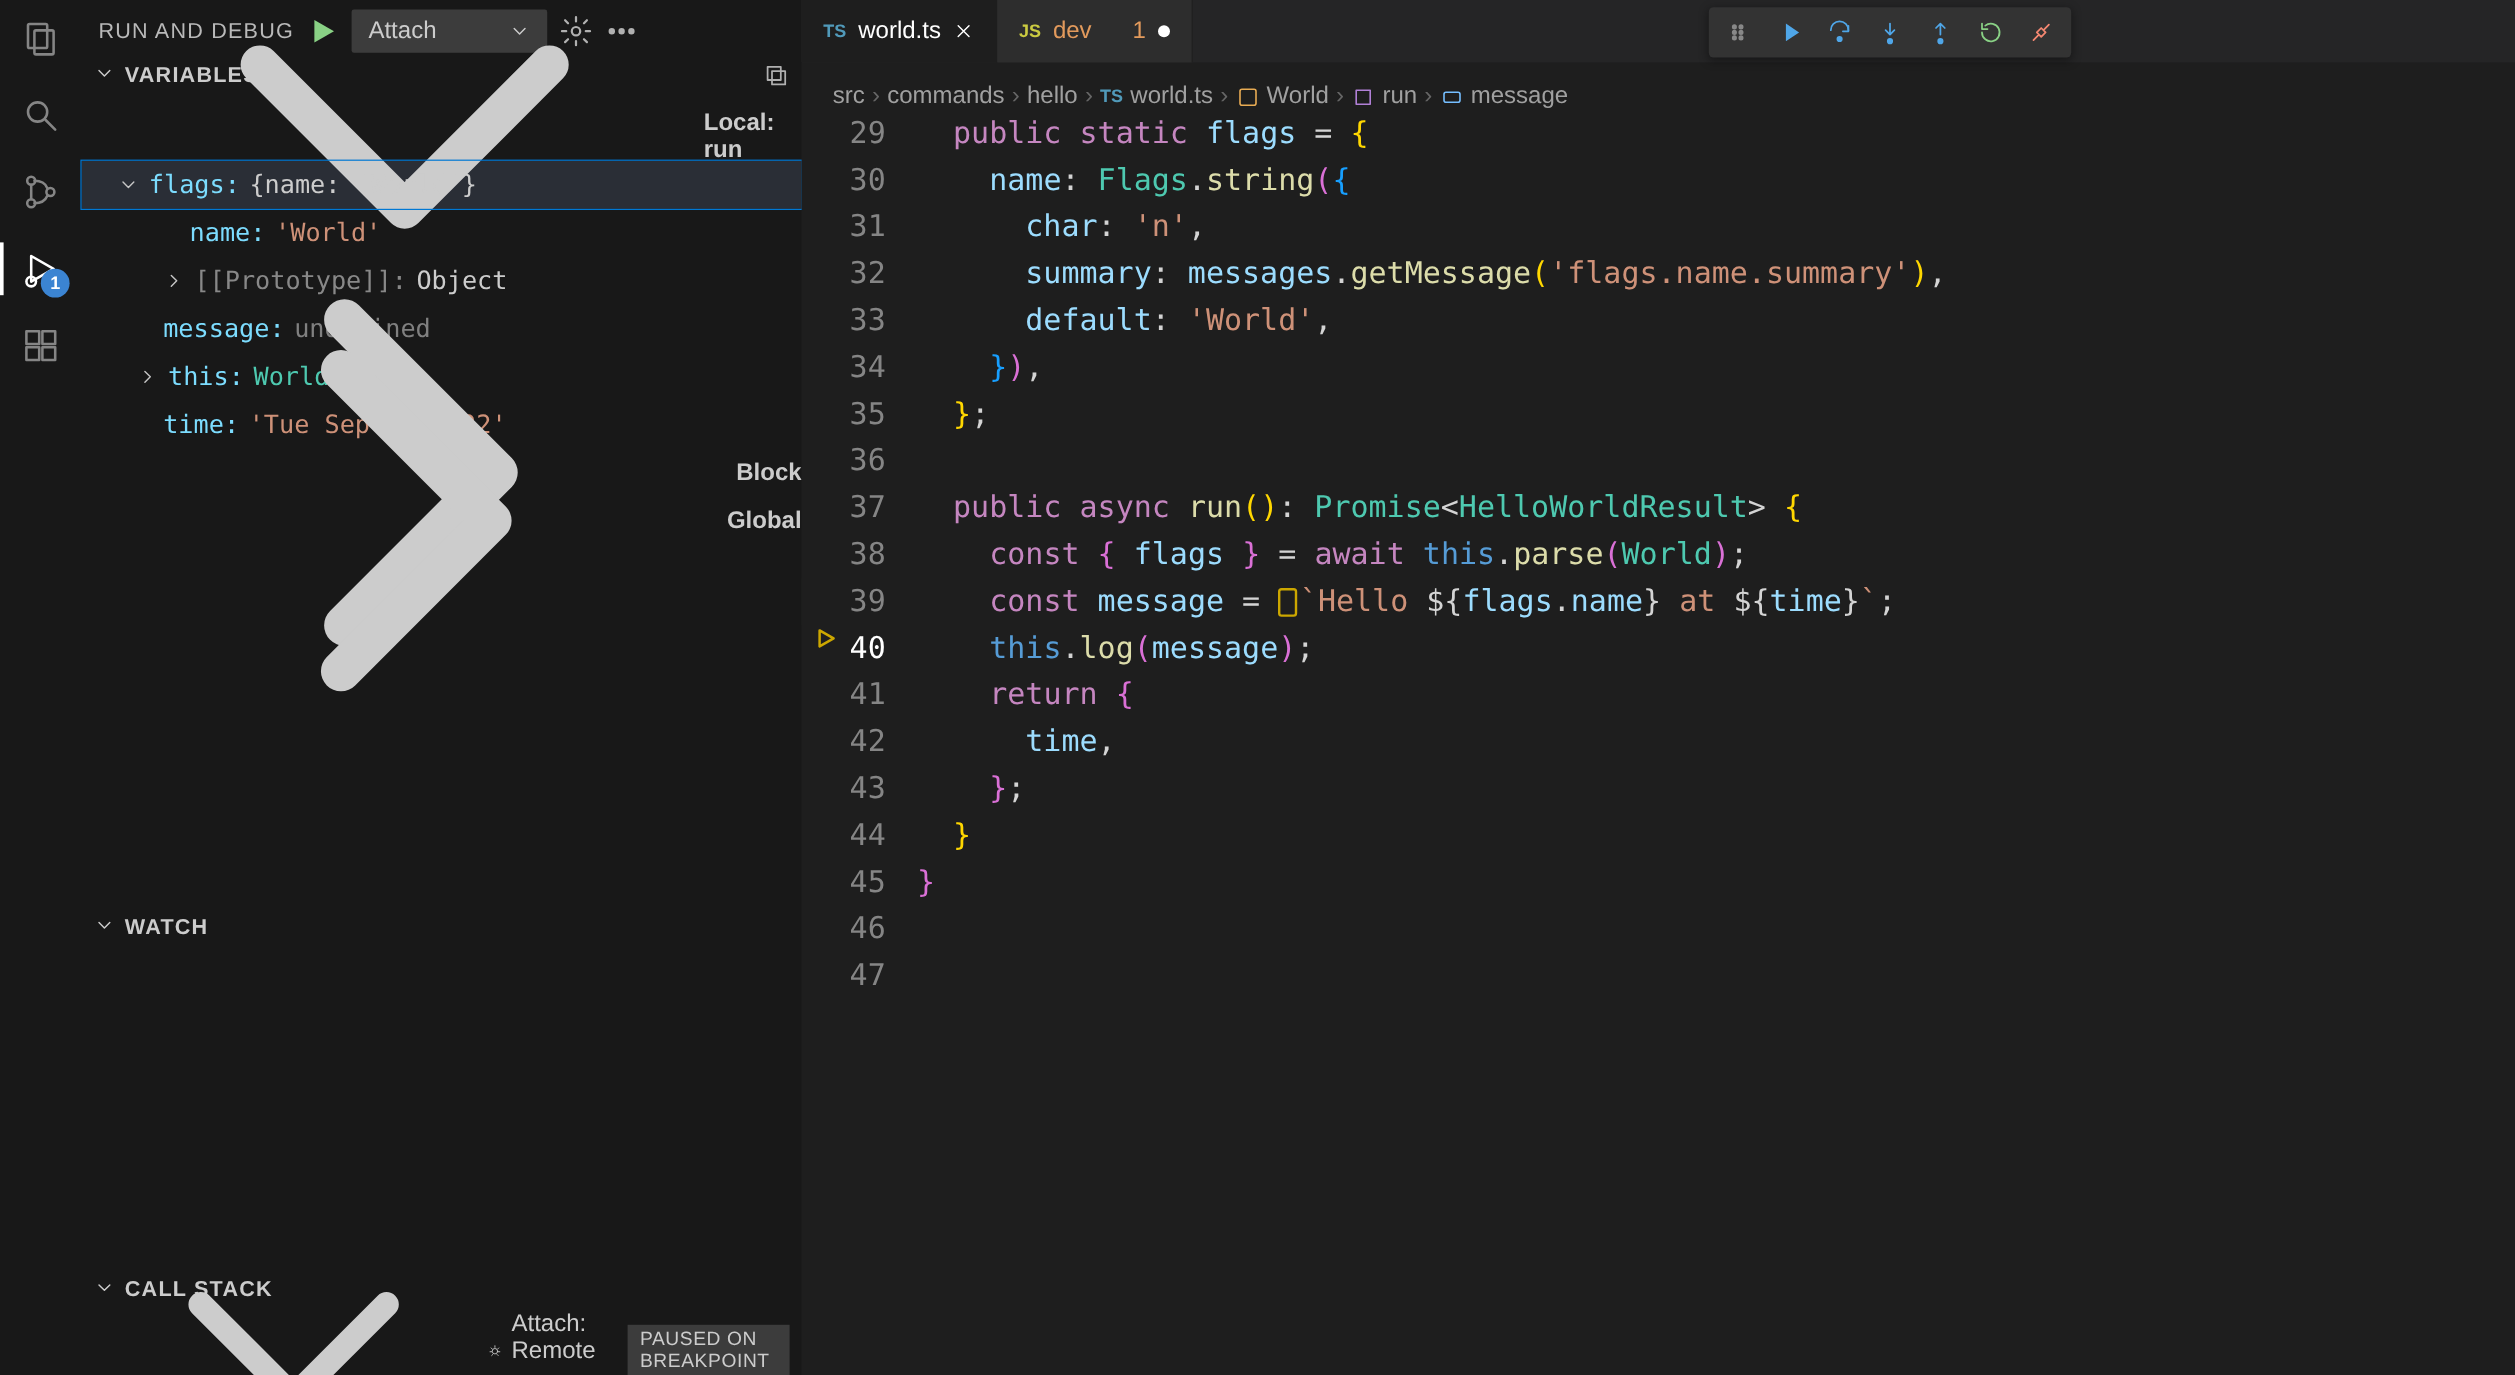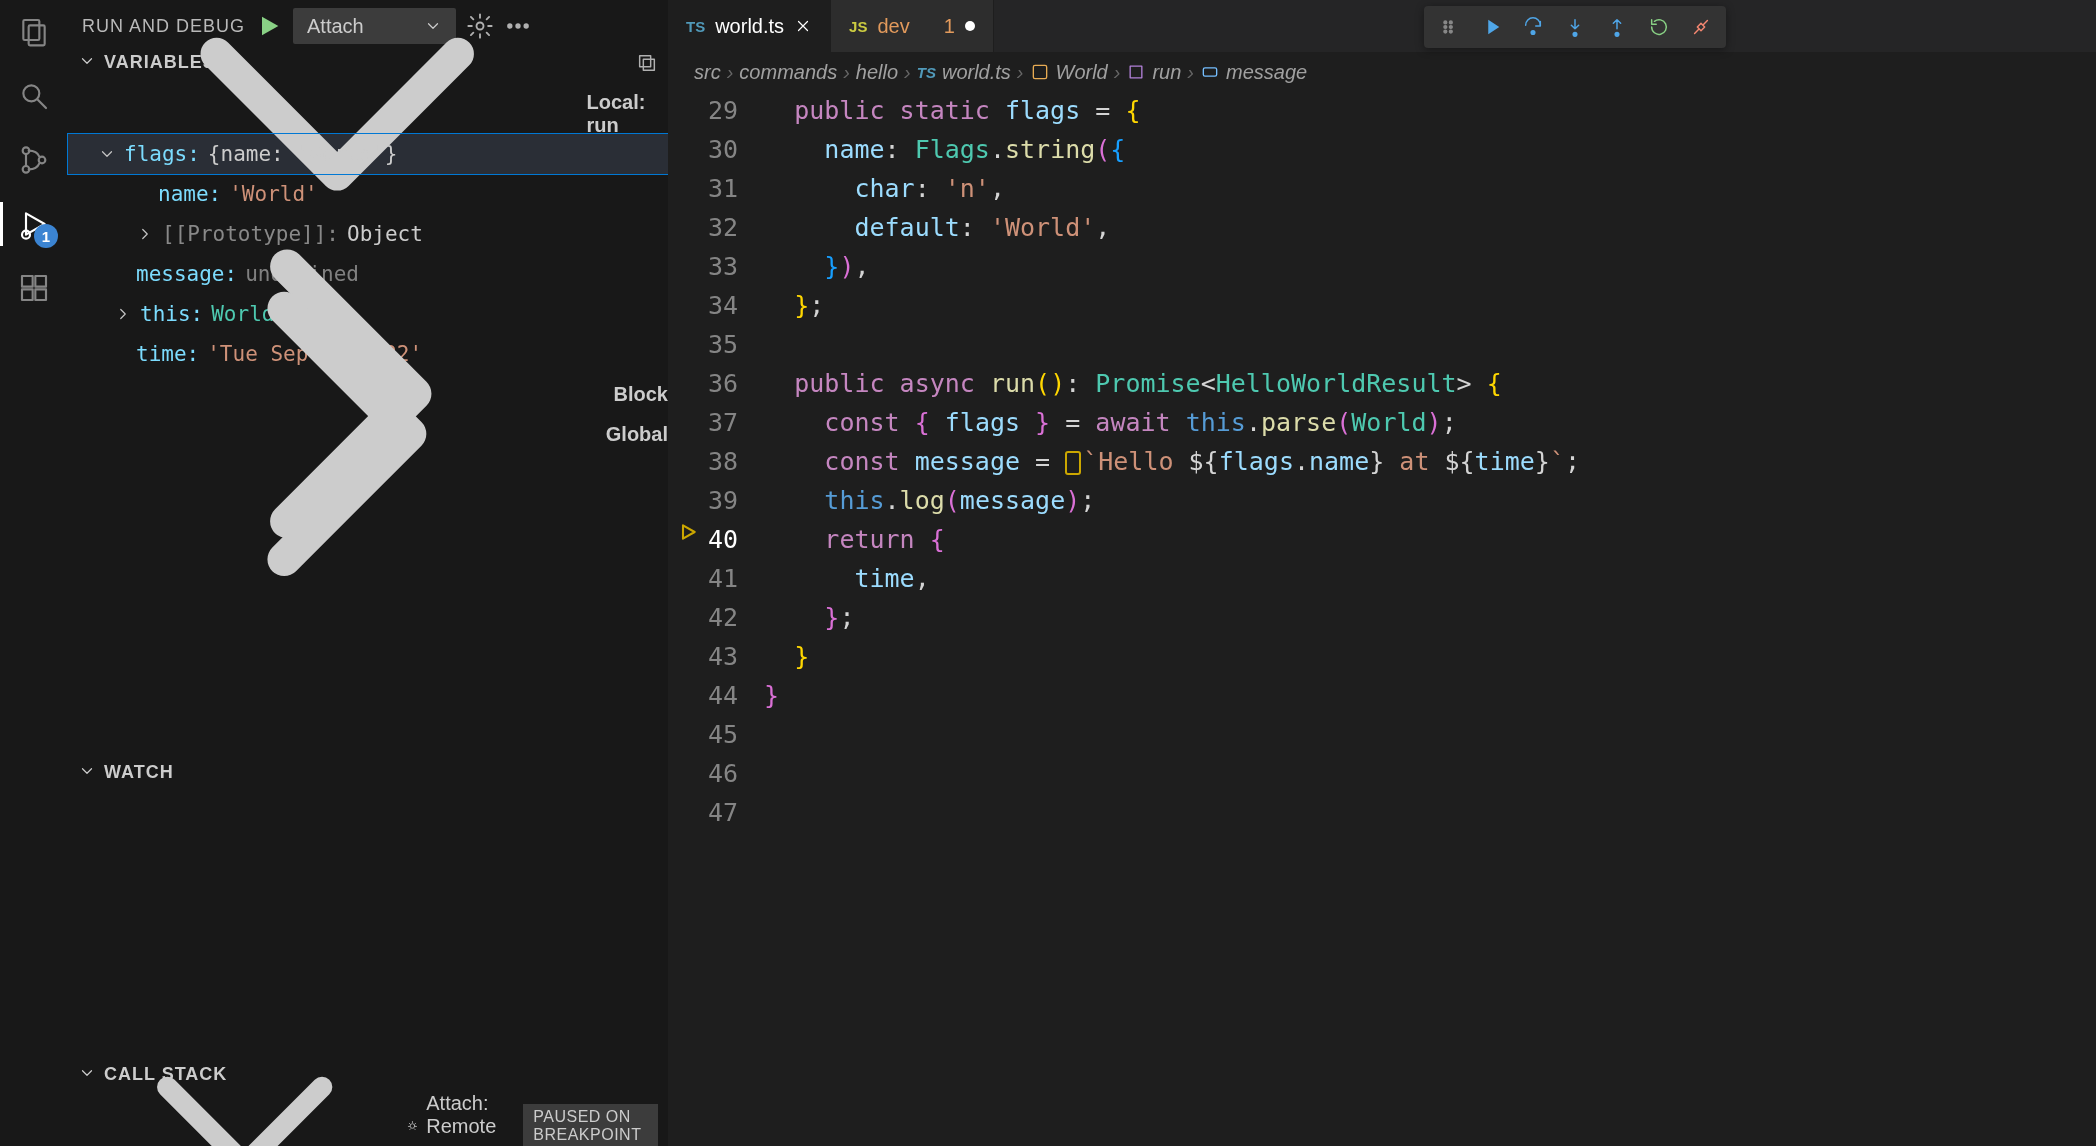--- a/index.html
+++ b/index.html
@@ -191,26 +191,25 @@
 }
 .debug-toolbar .grip { color:#888; cursor:grab; }
 .debug-toolbar .dbg { width:22px; height:22px; }
 .dbg.continue { color:#4fa6e8; }
 .dbg.step { color:#4fa6e8; }
 .dbg.restart { color:#89d185; }
 .dbg.disconnect { color:#f48771; }
 
 .breadcrumb {
   height: 40px;
-  display: flex; align-items: center;
+  display: flex; align-items: flex-end;
   padding: 0 26px;
   font-size: 20px;
   color: #a0a0a0;
   gap: 6px;
-  font-style: italic;
 }
 .breadcrumb .sep { color:#666; }
 .bc-icon { display:inline-flex; align-items:center; gap:6px; }
 
 .code {
   font-family: "Menlo", "Consolas", monospace;
   font-size: 25px;
   line-height: 1.55;
   display: flex;
   flex: 1;
@@ -541,20 +540,21 @@
       <div class="ln">47</div>
       <svg class="bp" style="top:430px" viewBox="0 0 24 24">
           <path d="M6 4l14 8-14 8z" fill="none" stroke="currentColor" stroke-width="2.5"></path>
         </svg>
     </div>
     <div class="code-lines">
 
 <div class="line">  <span class="tk-kw">public</span> <span class="tk-kw">static</span> <span class="tk-prop">flags</span><span class="tk-op"> = </span><span class="tk-brkY">{</span></div>
 <div class="line">    <span class="tk-prop">name</span><span class="tk-pun">: </span><span class="tk-type">Flags</span><span class="tk-pun">.</span><span class="tk-fn">string</span><span class="tk-brkP">(</span><span class="tk-brkB">{</span></div>
 <div class="line">      <span class="tk-prop">char</span><span class="tk-pun">: </span><span class="tk-str">'n'</span><span class="tk-pun">,</span></div>
+<div class="line">      <span class="tk-prop">summary</span><span class="tk-pun">: </span><span class="tk-var">messages</span><span class="tk-pun">.</span><span class="tk-fn">getMessage</span><span class="tk-brkY">(</span><span class="tk-str">'flags.name.summary'</span><span class="tk-brkY">)</span><span class="tk-pun">,</span></div>
 <div class="line">      <span class="tk-prop">default</span><span class="tk-pun">: </span><span class="tk-str">'World'</span><span class="tk-pun">,</span></div>
 <div class="line">    <span class="tk-brkB">}</span><span class="tk-brkP">)</span><span class="tk-pun">,</span></div>
 <div class="line">  <span class="tk-brkY">}</span><span class="tk-pun">;</span></div>
 <div class="line"></div>
 <div class="line">  <span class="tk-kw">public</span> <span class="tk-kw">async</span> <span class="tk-fn">run</span><span class="tk-brkY">()</span><span class="tk-pun">: </span><span class="tk-type">Promise</span><span class="tk-pun">&lt;</span><span class="tk-type">HelloWorldResult</span><span class="tk-pun">&gt;</span> <span class="tk-brkY">{</span></div>
 <div class="line">    <span class="tk-kw">const</span> <span class="tk-brkP">{</span> <span class="tk-var">flags</span> <span class="tk-brkP">}</span> <span class="tk-op">=</span> <span class="tk-kw">await</span> <span class="tk-store">this</span><span class="tk-pun">.</span><span class="tk-fn">parse</span><span class="tk-brkP">(</span><span class="tk-type">World</span><span class="tk-brkP">)</span><span class="tk-pun">;</span></div>
 <div class="line" style="position:relative"><div class="hl-line"></div>    <span class="tk-kw">const</span> <span class="tk-var">message</span> <span class="tk-op">=</span> <span class="cursor-caret"></span><span class="tk-str">`Hello </span><span class="tk-pun">${</span><span class="tk-var">flags</span><span class="tk-pun">.</span><span class="tk-var">name</span><span class="tk-pun">}</span><span class="tk-str"> at </span><span class="tk-pun">${</span><span class="tk-var">time</span><span class="tk-pun">}</span><span class="tk-str">`</span><span class="tk-pun">;</span></div>
 <div class="line">    <span class="tk-store">this</span><span class="tk-pun">.</span><span class="tk-fn">log</span><span class="tk-brkP">(</span><span class="tk-var">message</span><span class="tk-brkP">)</span><span class="tk-pun">;</span></div>
 <div class="line">    <span class="tk-kw">return</span> <span class="tk-brkP">{</span></div>
 <div class="line">      <span class="tk-var">time</span><span class="tk-pun">,</span></div>

